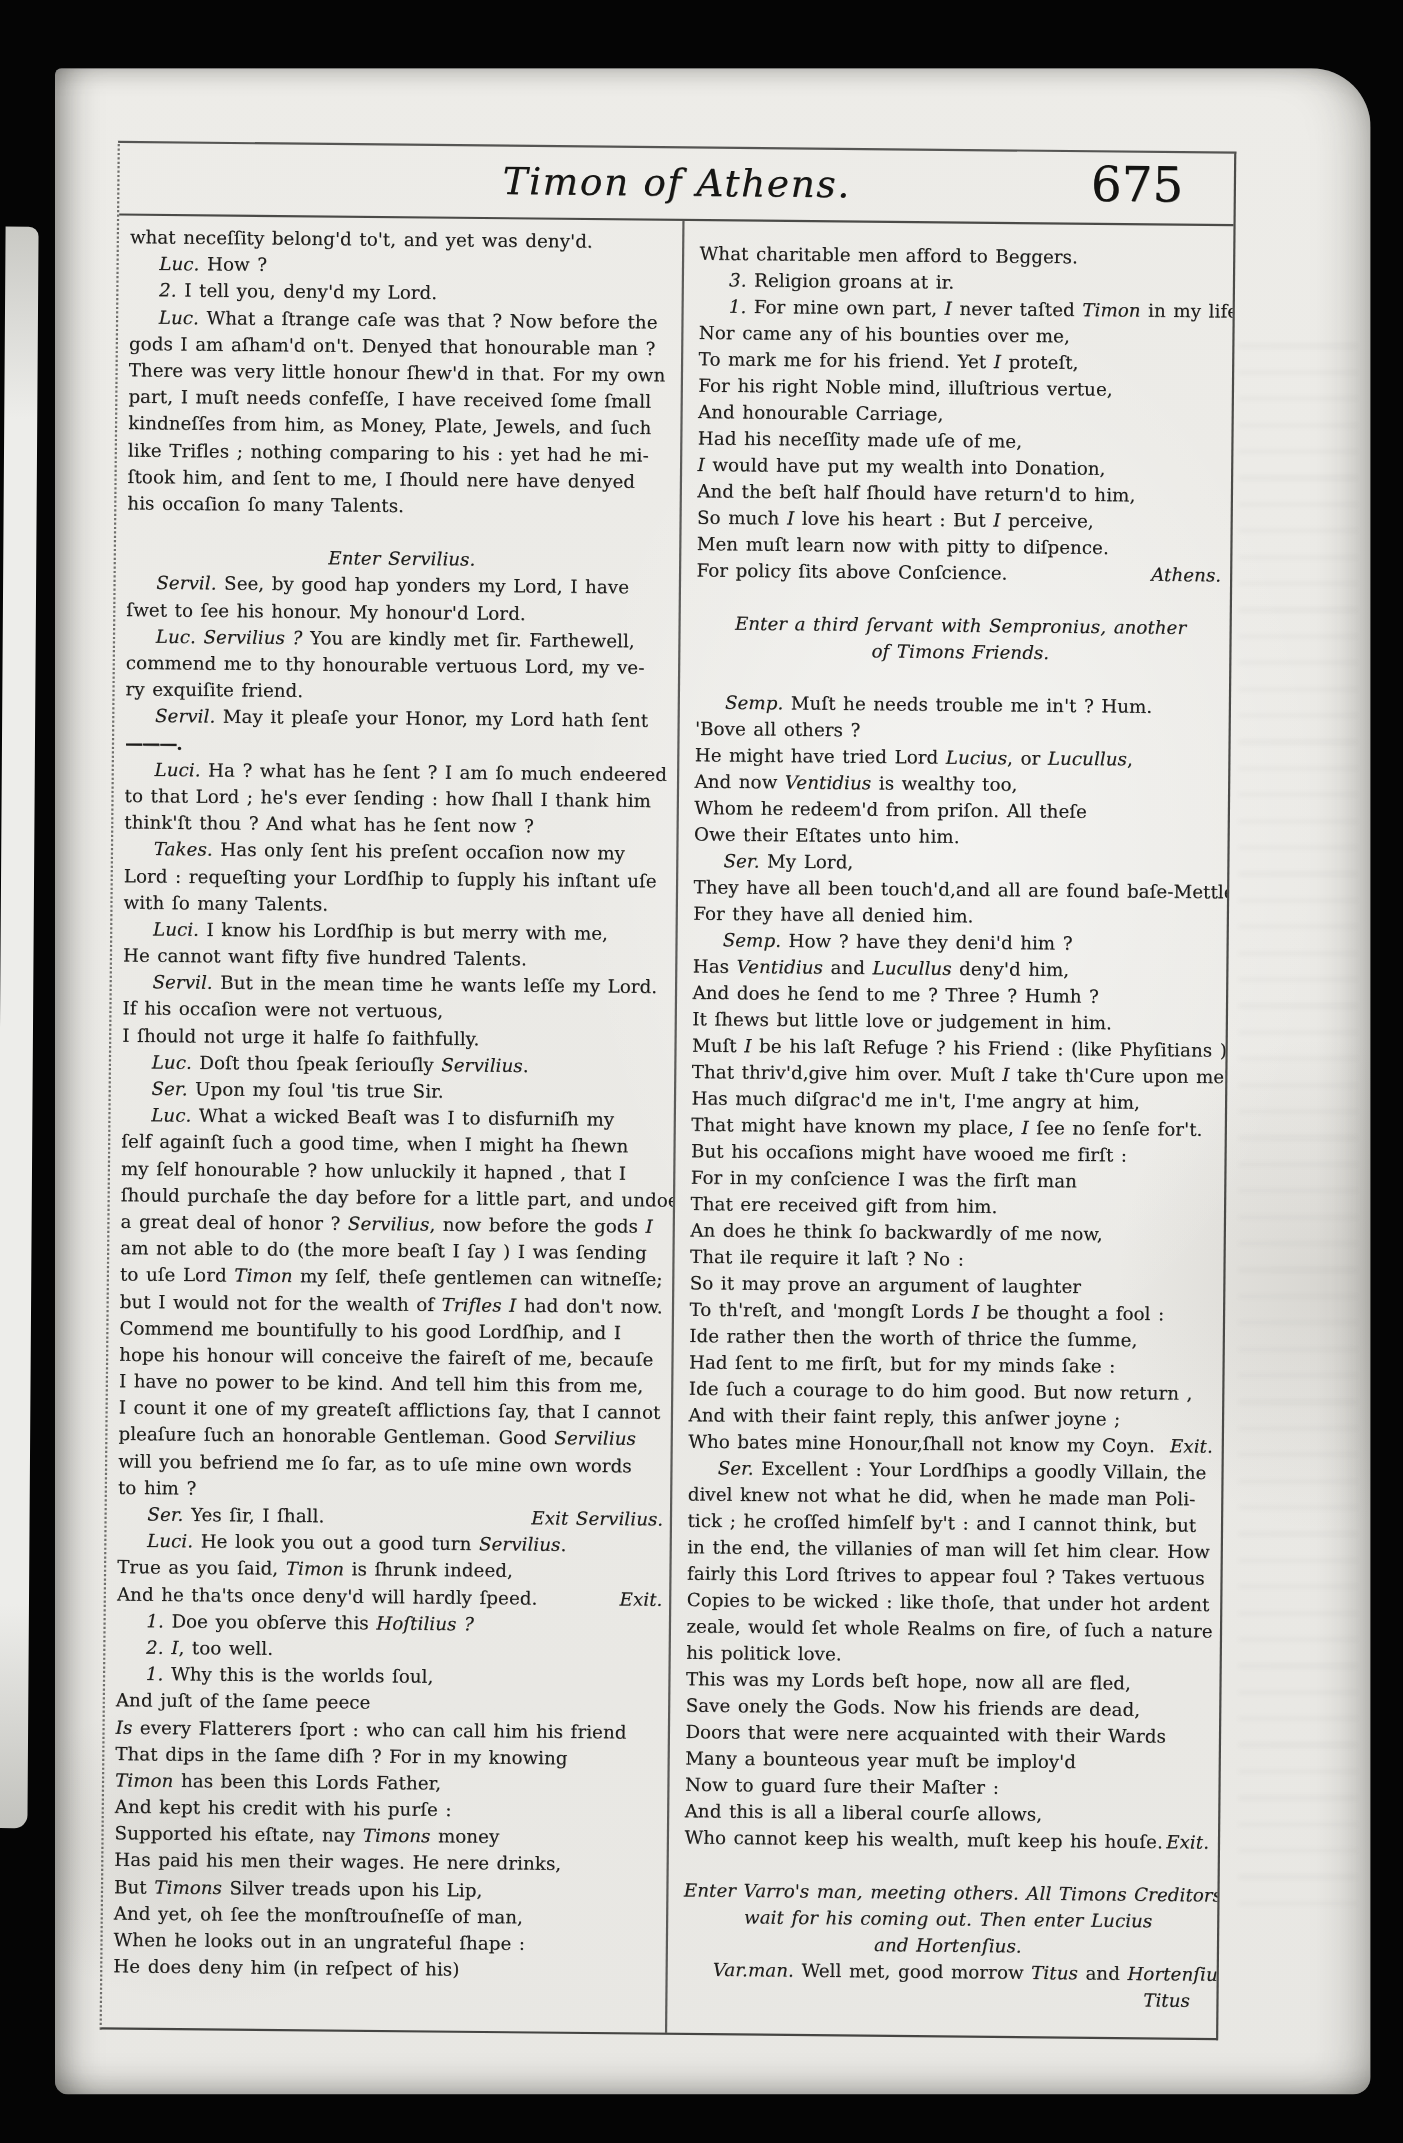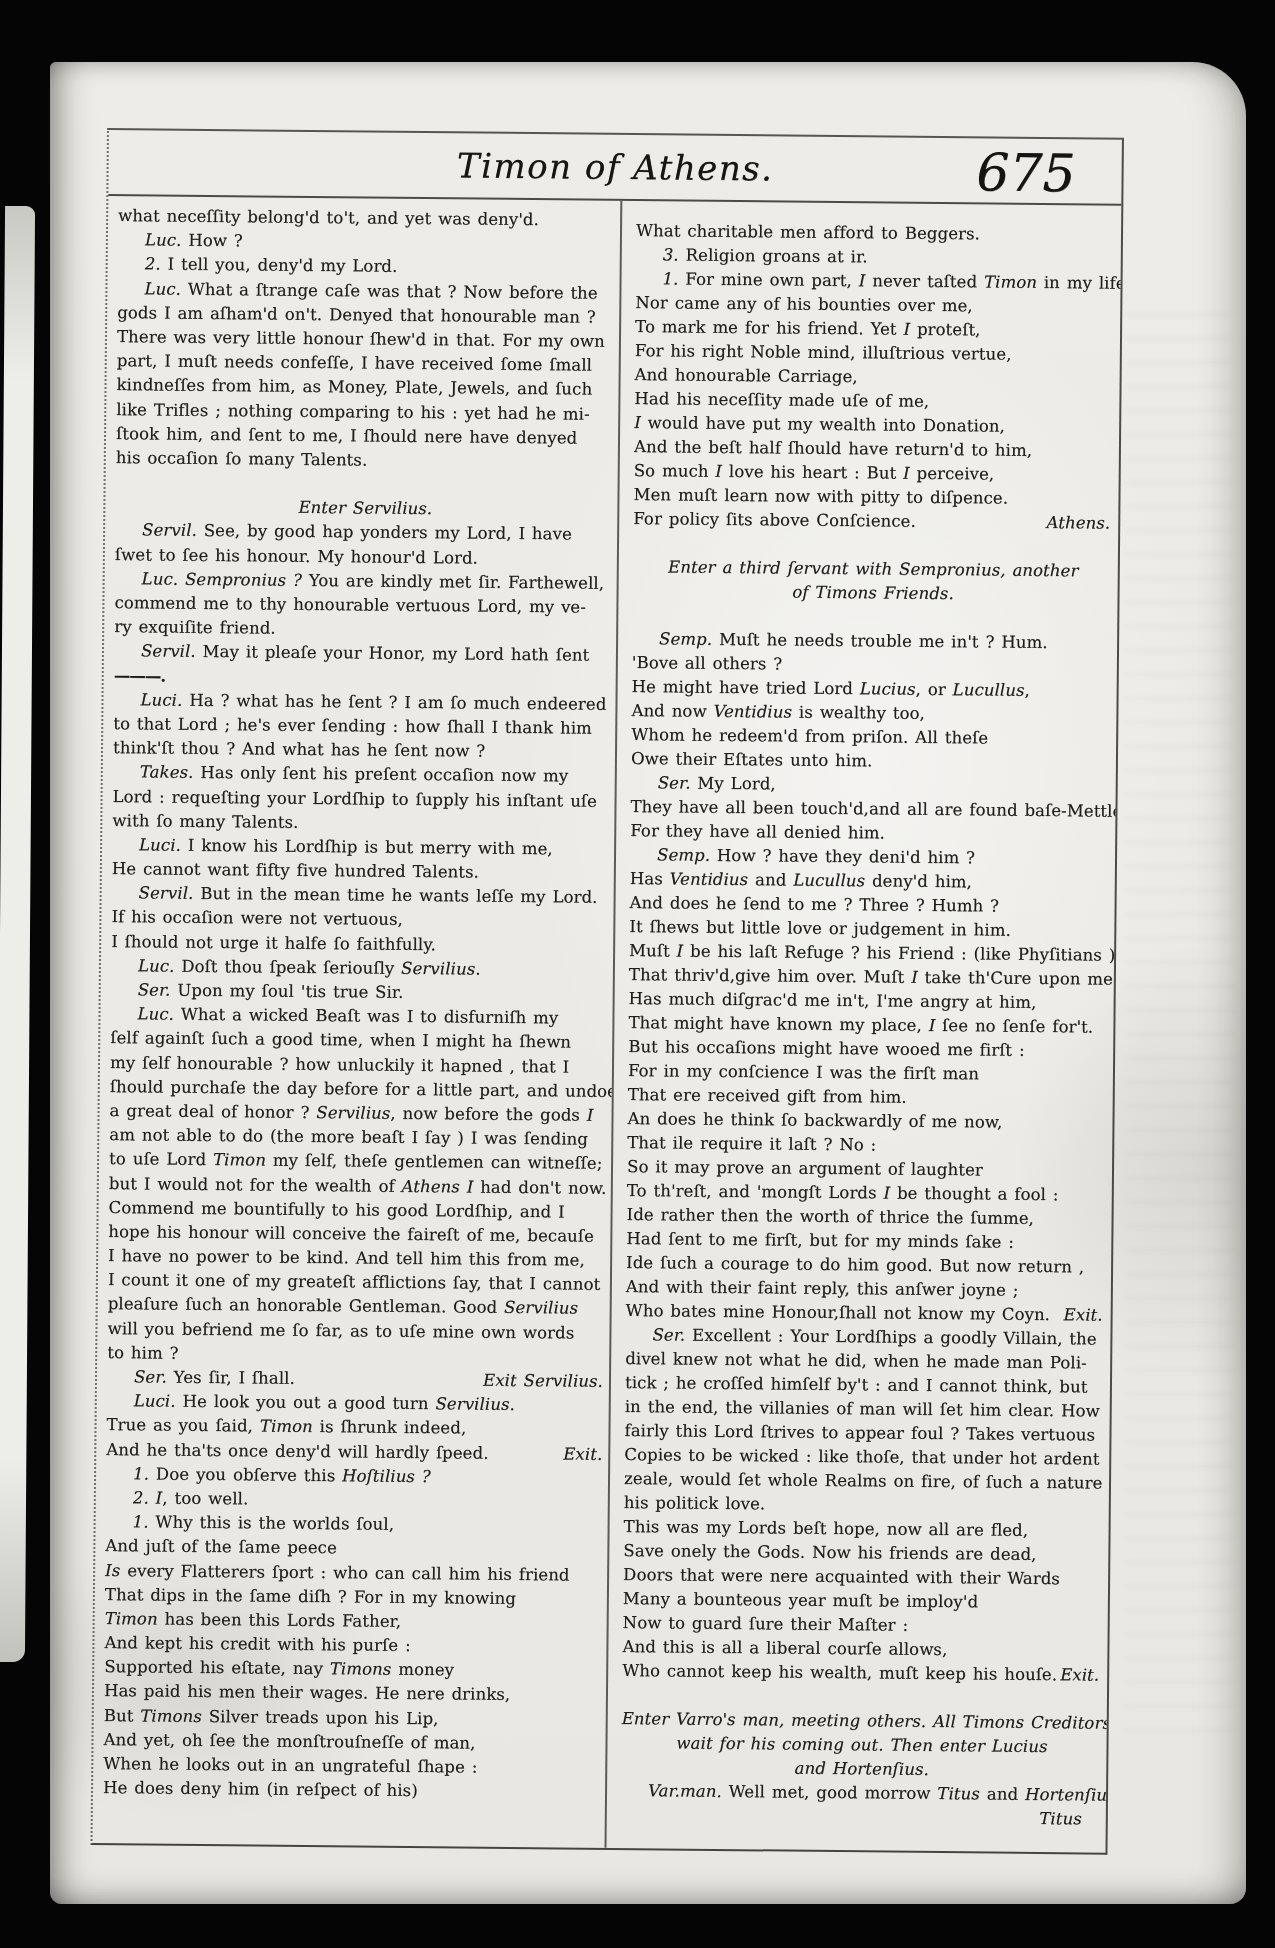--- a/index.html
+++ b/index.html
@@ -42,21 +42,21 @@
     border-right:2px solid rgba(32,32,30,.78);
     color:#1f1e1c;
   }
   .hdr{height:64px;position:relative;border-bottom:2px solid rgba(28,28,26,.78);}
   .title{
     text-align:center;font-style:italic;font-size:34px;letter-spacing:1.5px;
     padding-top:12px;color:#161614;
     text-shadow:0.3px 0.3px 0.5px rgba(25,25,20,.6);
   }
   .pagenum{
-    position:absolute;right:46px;top:4px;font-style:italic;font-size:52px;
+    position:absolute;right:46px;top:4px;font-size:44px;
     color:#141412;text-shadow:0.4px 0.4px 0.6px rgba(25,25,20,.6);
   }
   .columns{display:flex;height:calc(100% - 66px);}
   .col{overflow:hidden;}
   .col-left{width:500px;padding:8px 2px 0 10px;--lh:24.2px;}
   .col-right{flex:1;border-left:2px solid rgba(32,32,30,.7);padding:18px 4px 0 14px;--lh:24px;}
   .line{
     height:var(--lh);line-height:var(--lh);font-size:16.5px;
     white-space:nowrap;word-spacing:1.5px;letter-spacing:0.1px;
     text-shadow:0.25px 0.25px 0.35px rgba(30,30,25,.5);
@@ -91,21 +91,21 @@
           <div class="line p">There was very little honour ſhew'd in that. For my own</div>
           <div class="line p">part, I muſt needs confeſſe, I have received ſome ſmall</div>
           <div class="line p">kindneſſes from him, as Money, Plate, Jewels, and ſuch</div>
           <div class="line p">like Trifles ; nothing comparing to his : yet had he mi-</div>
           <div class="line p">ſtook him, and ſent to me, I ſhould nere have denyed</div>
           <div class="line p">his occaſion ſo many Talents.</div>
           <div class="line g"></div>
           <div class="line c">Enter Servilius.</div>
           <div class="line s"><i>Servil.</i> See, by good hap yonders my Lord, I have</div>
           <div class="line p">ſwet to ſee his honour. My honour'd Lord.</div>
-          <div class="line s"><i>Luc.</i> <i>Sempronius ?</i> You are kindly met ſir. Farthewell,</div>
+          <div class="line s"><i>Luc.</i> <i>Servilius ?</i> You are kindly met ſir. Farthewell,</div>
           <div class="line p">commend me to thy honourable vertuous Lord, my ve-</div>
           <div class="line p">ry exquiſite friend.</div>
           <div class="line s"><i>Servil.</i> May it pleaſe your Honor, my Lord hath ſent</div>
           <div class="line d">———.</div>
           <div class="line s"><i>Luci.</i> Ha ? what has he ſent ? I am ſo much endeered</div>
           <div class="line p">to that Lord ; he's ever ſending : how ſhall I thank him</div>
           <div class="line p">think'ſt thou ? And what has he ſent now ?</div>
           <div class="line s"><i>Takes.</i> Has only ſent his preſent occaſion now my</div>
           <div class="line p">Lord : requeſting your Lordſhip to ſupply his inſtant uſe</div>
           <div class="line p">with ſo many Talents.</div>
@@ -116,21 +116,21 @@
           <div class="line p">I ſhould not urge it halfe ſo faithfully.</div>
           <div class="line s"><i>Luc.</i> Doſt thou ſpeak ſeriouſly <i>Servilius</i>.</div>
           <div class="line s"><i>Ser.</i> Upon my ſoul 'tis true Sir.</div>
           <div class="line s"><i>Luc.</i> What a wicked Beaſt was I to disfurniſh my</div>
           <div class="line p">ſelf againſt ſuch a good time, when I might ha ſhewn</div>
           <div class="line p">my ſelf honourable ? how unluckily it hapned , that I</div>
           <div class="line p">ſhould purchaſe the day before for a little part, and undoe</div>
           <div class="line p">a great deal of honor ? <i>Servilius</i>, now before the gods <i>I</i></div>
           <div class="line p">am not able to do (the more beaſt I ſay ) I was ſending</div>
           <div class="line p">to uſe Lord <i>Timon</i> my ſelf, theſe gentlemen can witneſſe;</div>
-          <div class="line p">but I would not for the wealth of <i>Athens I</i> had don't now.</div>
+          <div class="line p">but I would not for the wealth of <i>Trifles I</i> had don't now.</div>
           <div class="line p">Commend me bountifully to his good Lordſhip, and I</div>
           <div class="line p">hope his honour will conceive the faireſt of me, becauſe</div>
           <div class="line p">I have no power to be kind. And tell him this from me,</div>
           <div class="line p">I count it one of my greateſt afflictions ſay, that I cannot</div>
           <div class="line p">pleaſure ſuch an honorable Gentleman. Good <i>Servilius</i></div>
           <div class="line p">will you befriend me ſo far, as to uſe mine own words</div>
           <div class="line p">to him ?</div>
           <div class="line s tl">
             <span class="m"><i>Ser.</i> Yes ſir, I ſhall.</span>
             <span class="x"><i>Exit Servilius.</i></span>

